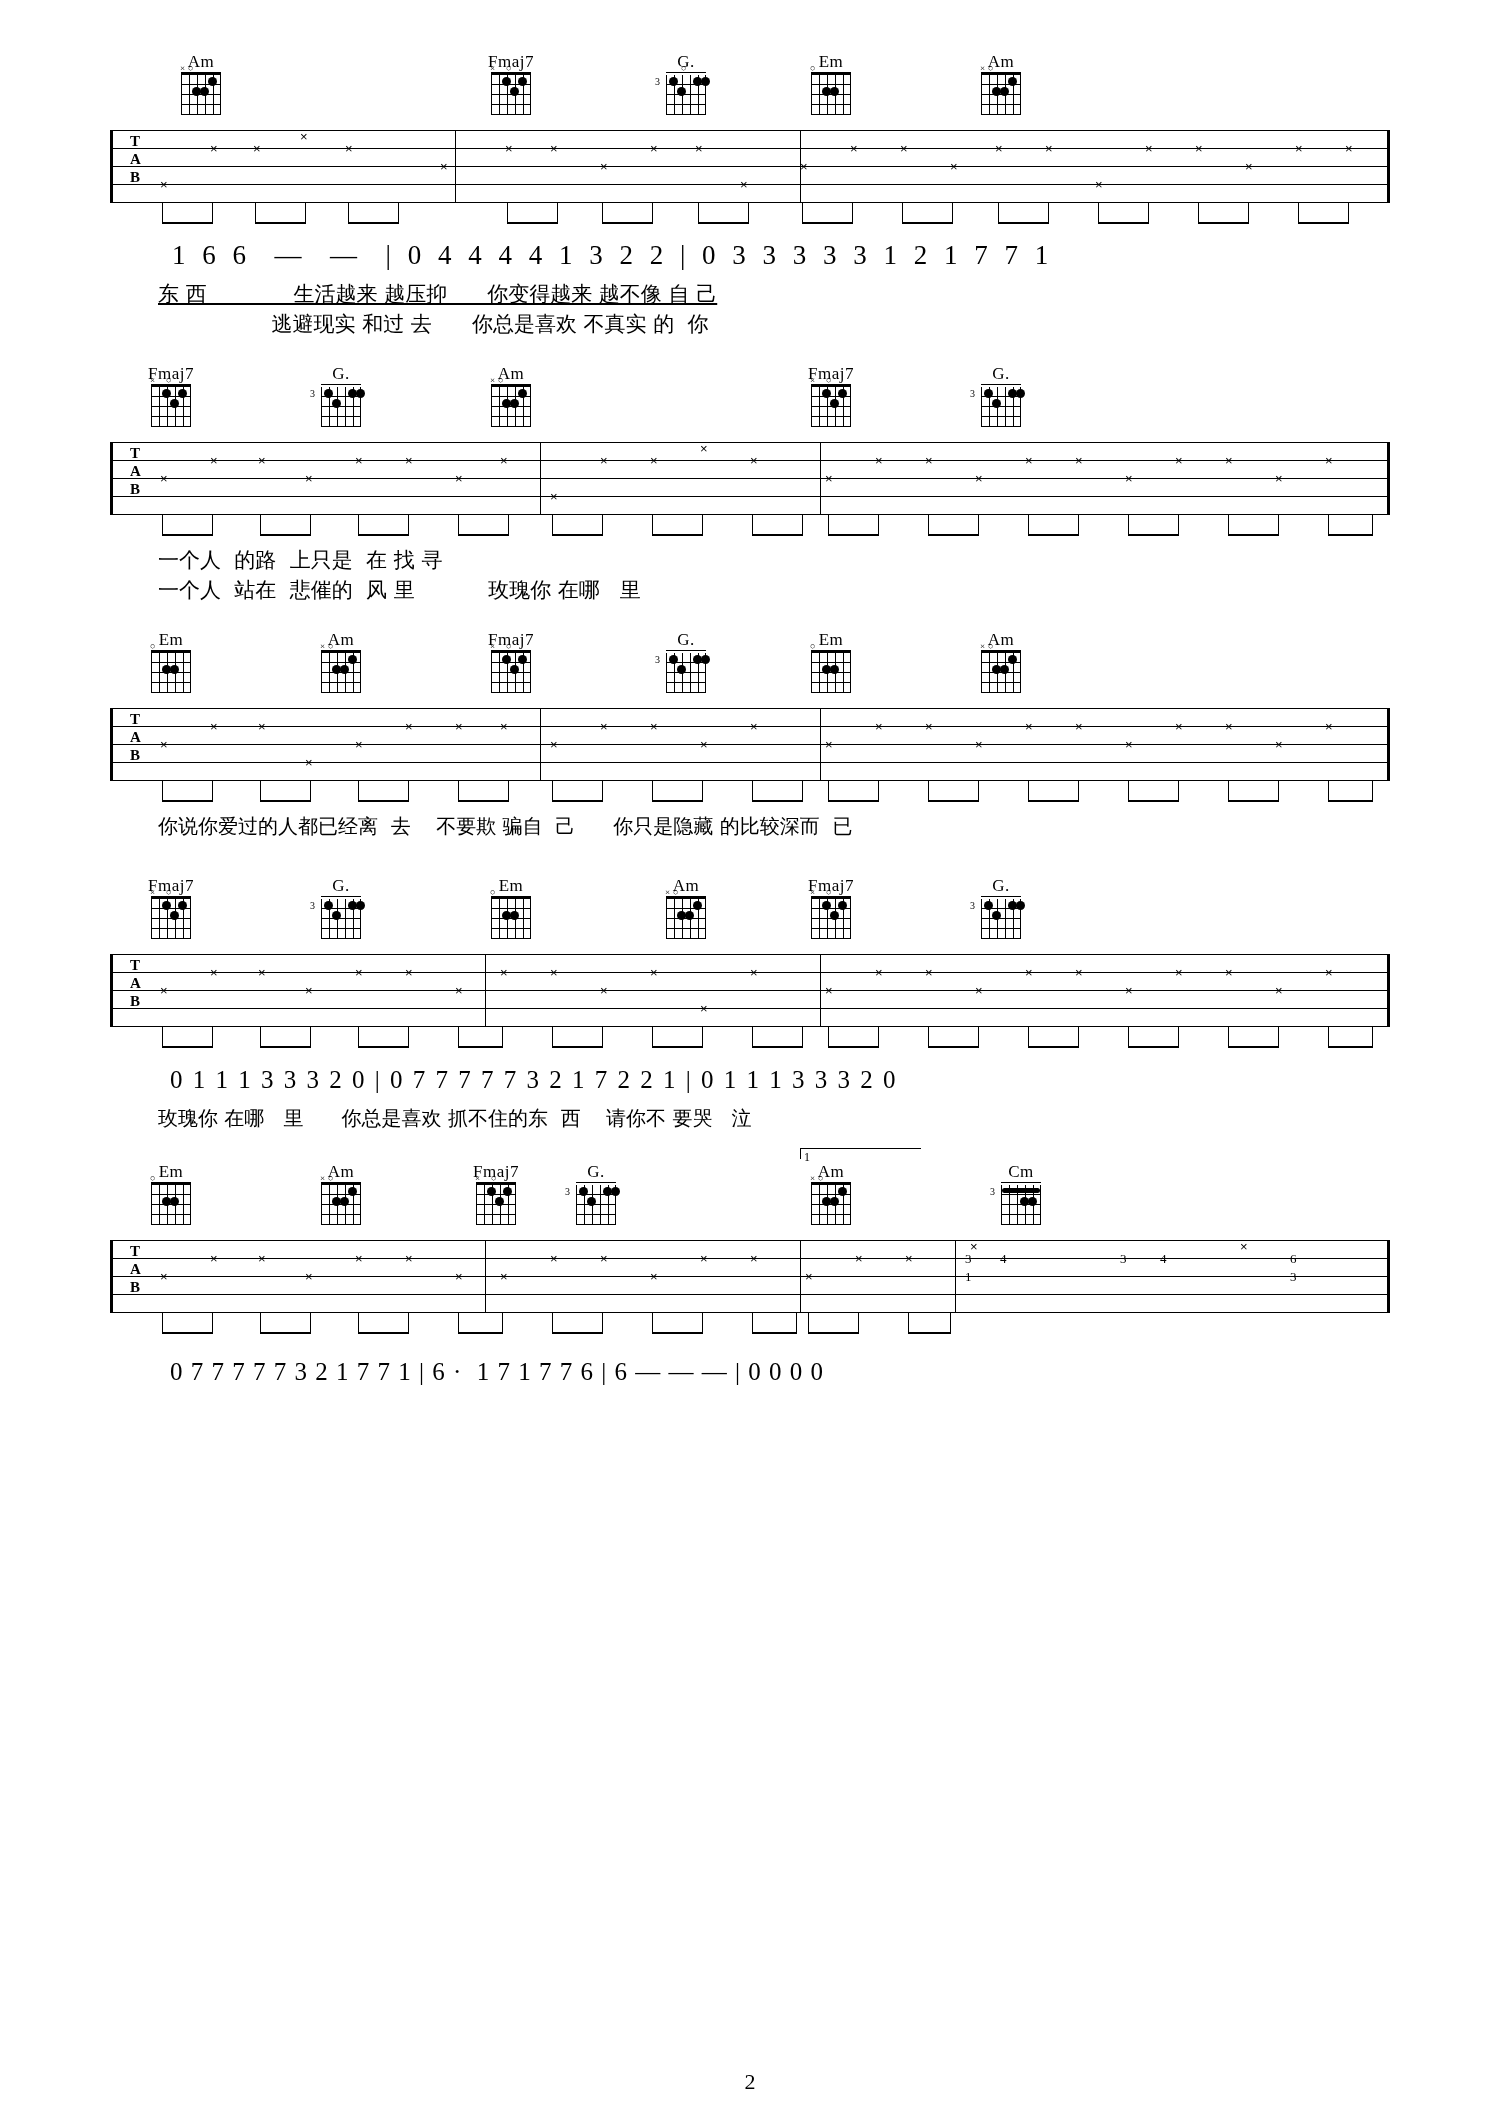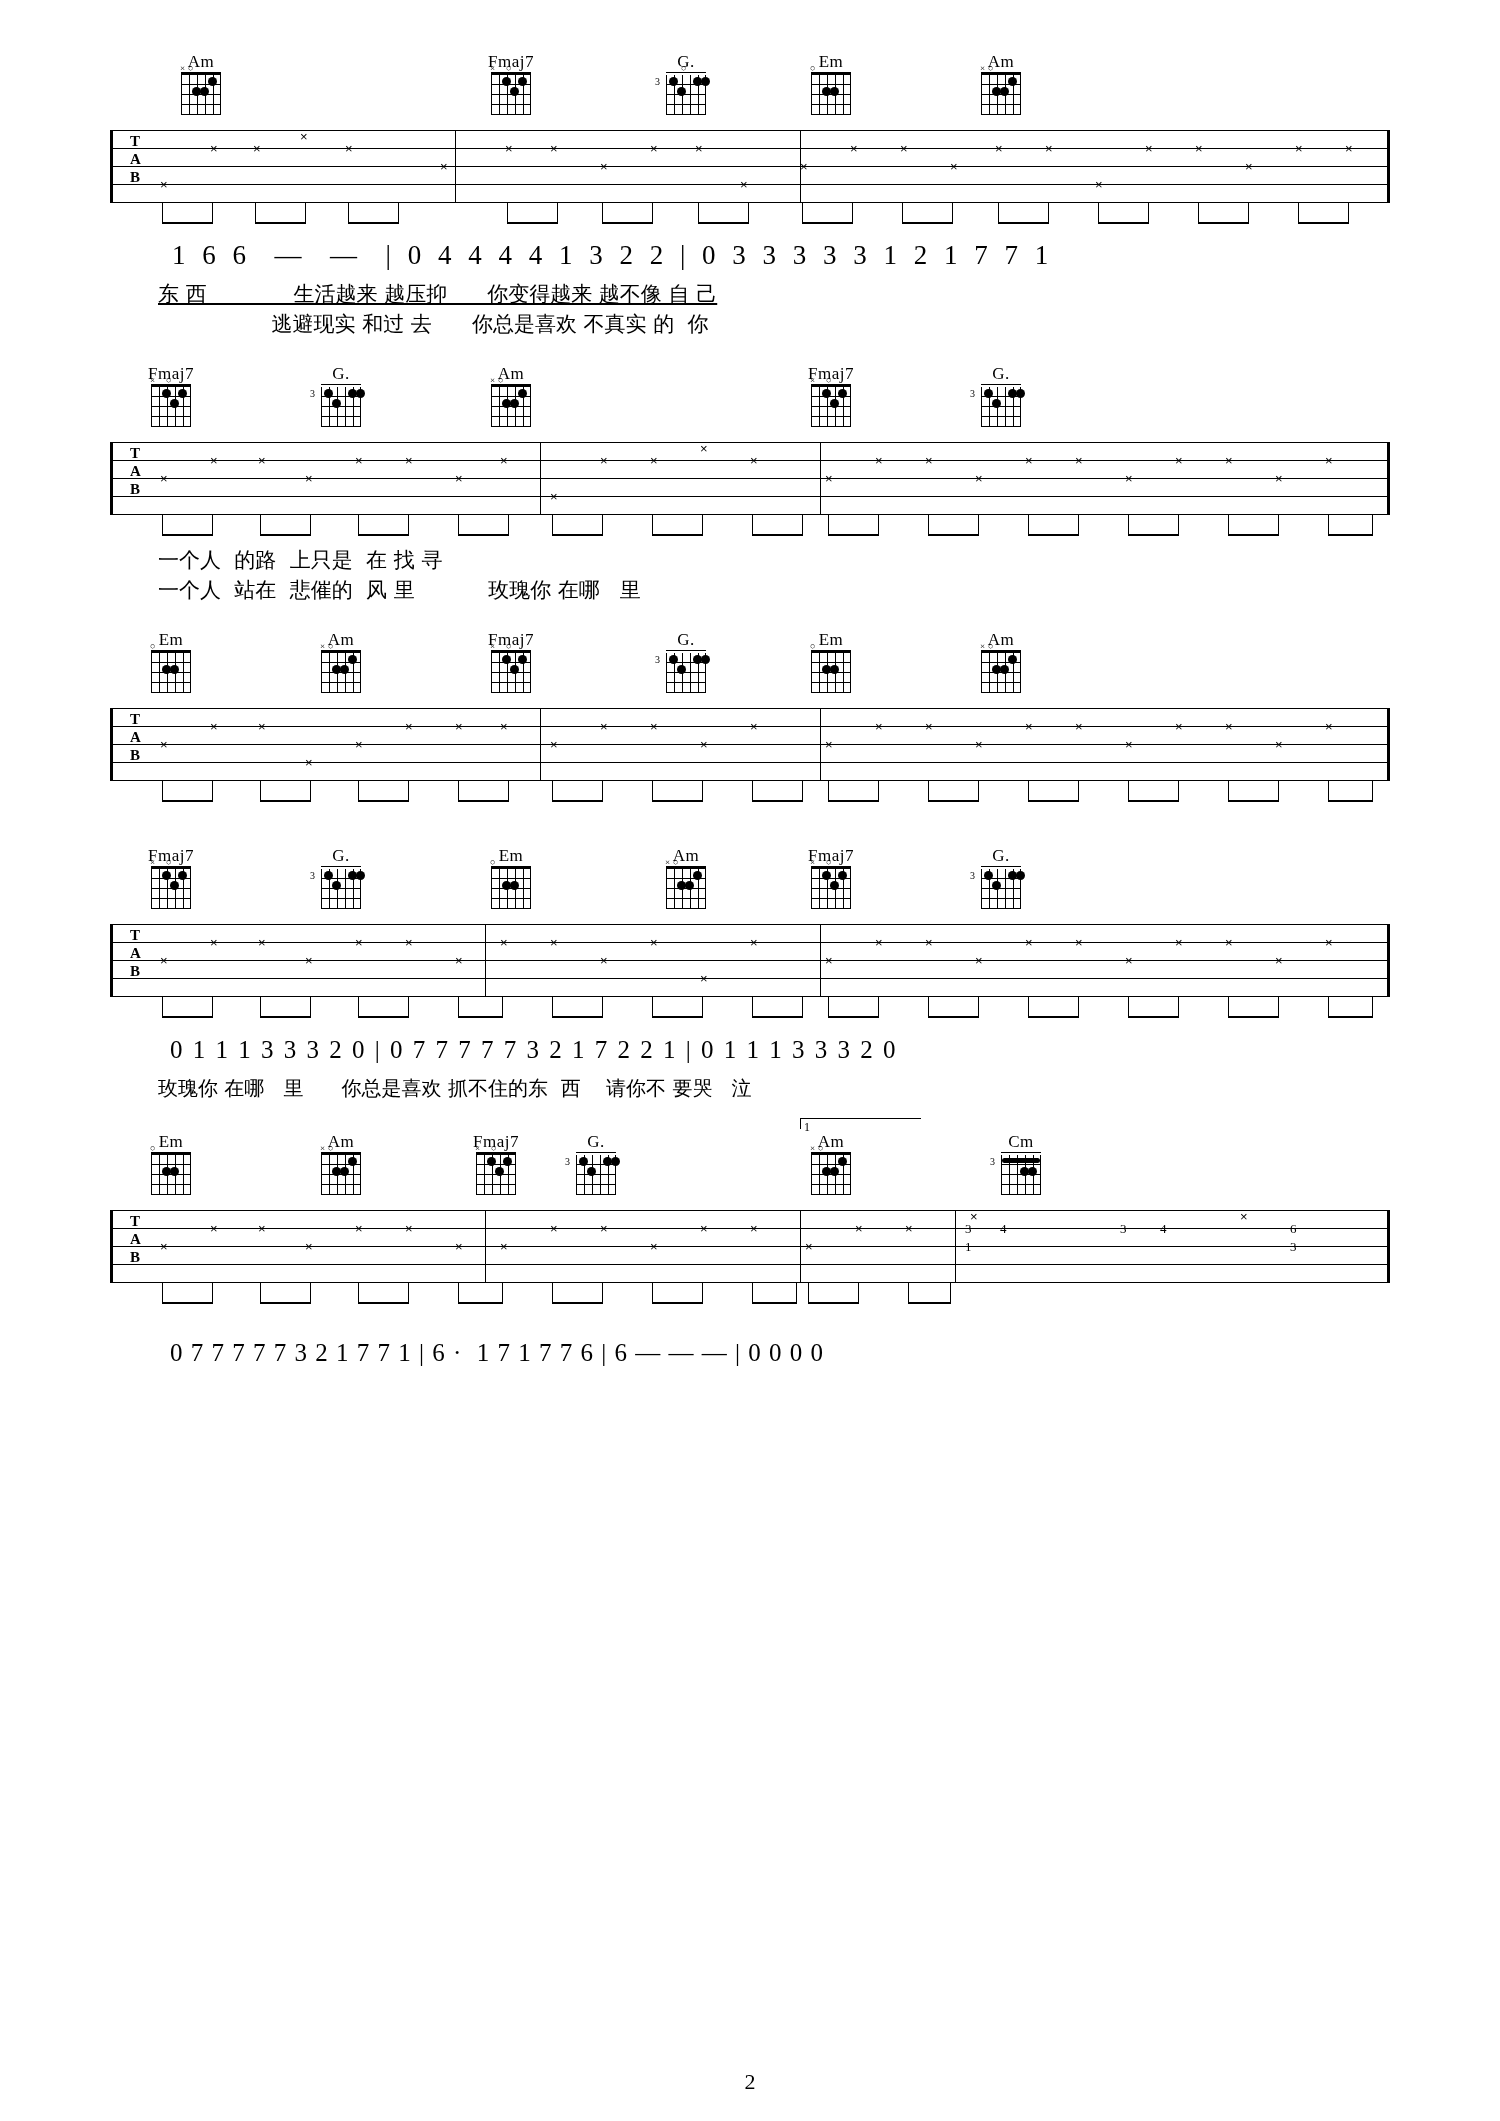--- a/index.html
+++ b/index.html
@@ -642,20 +642,23 @@
           <div class="beam" style="left:1018px;width:51px;"></div>
           <div class="stem" style="left:1118px;"></div>
             <div class="stem" style="left:1168px;"></div>
           <div class="beam" style="left:1118px;width:51px;"></div>
           <div class="stem" style="left:1218px;"></div>
             <div class="stem" style="left:1262px;"></div>
           <div class="beam" style="left:1218px;width:45px;"></div>
         </div>
       </div>
 
+      <div class="lyricrow">
+        <div class="lyric" style="left:48px;top:0;font-size:20px;">你说你爱过的人都已经离  去    不要欺 骗自  己      你只是隐藏 的比较深而  已</div>
+      </div>
     </div>
 
     <div class="system" style="margin-top:32px;">
       <div class="chordrow">
         <div class="chordbox" style="left:30px;">
           <div class="chordname">Fmaj7</div>
           <div class="gridwrap">
             <div class="fretbar"></div>
             <div class="grid">
               <div class="v" style="left:7px;"></div>
@@ -1052,20 +1055,20 @@
           <div class="stem" style="left:698px;"></div>
             <div class="stem" style="left:748px;"></div>
           <div class="beam" style="left:698px;width:51px;"></div>
           <div class="stem" style="left:798px;"></div>
             <div class="stem" style="left:840px;"></div>
           <div class="beam" style="left:798px;width:43px;"></div>
         </div>
       </div>
 
       <div class="numrow" style="height:46px;">
-        <div class="num" style="left:60px;top:23px;letter-spacing:1px;white-space:pre;font-size:25px;">0 7 7 7 7 7 3 2 1 7 7 1 | 6 ·  1 7 1 7 7 6 | 6 — — — | 0 0 0 0</div>
+        <div class="num" style="left:60px;top:12px;letter-spacing:1px;white-space:pre;font-size:25px;">0 7 7 7 7 7 3 2 1 7 7 1 | 6 ·  1 7 1 7 7 6 | 6 — — — | 0 0 0 0</div>
       </div>
     </div>
 
   </div>
 
   <div class="pagenum">2</div>
 </div>
 
 </body></html>

